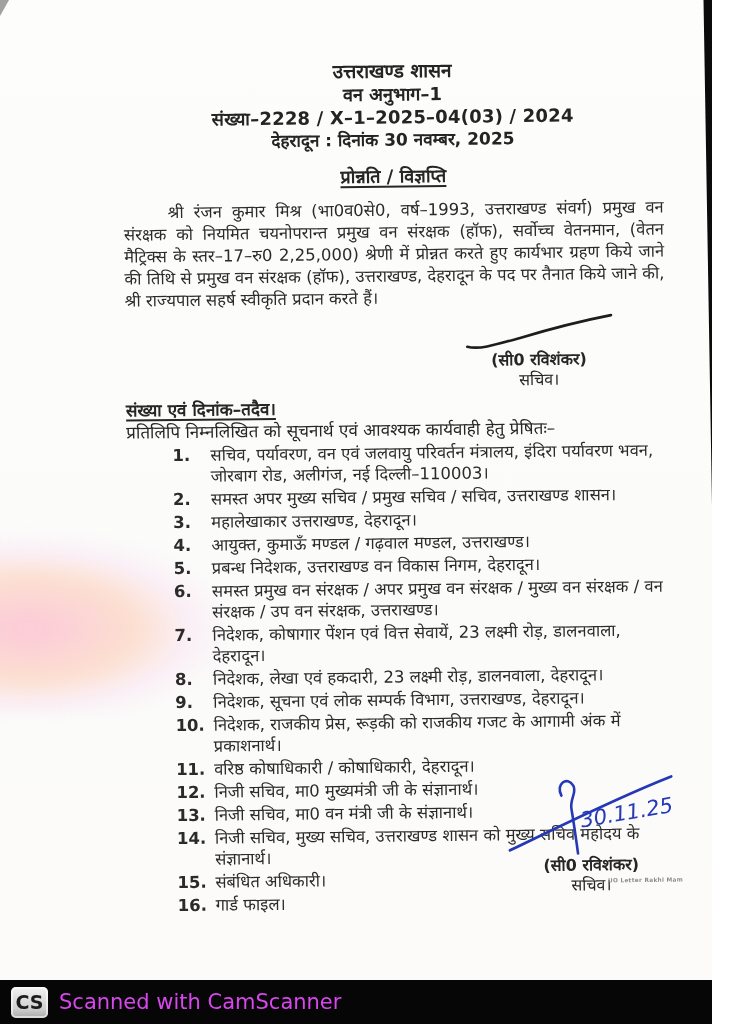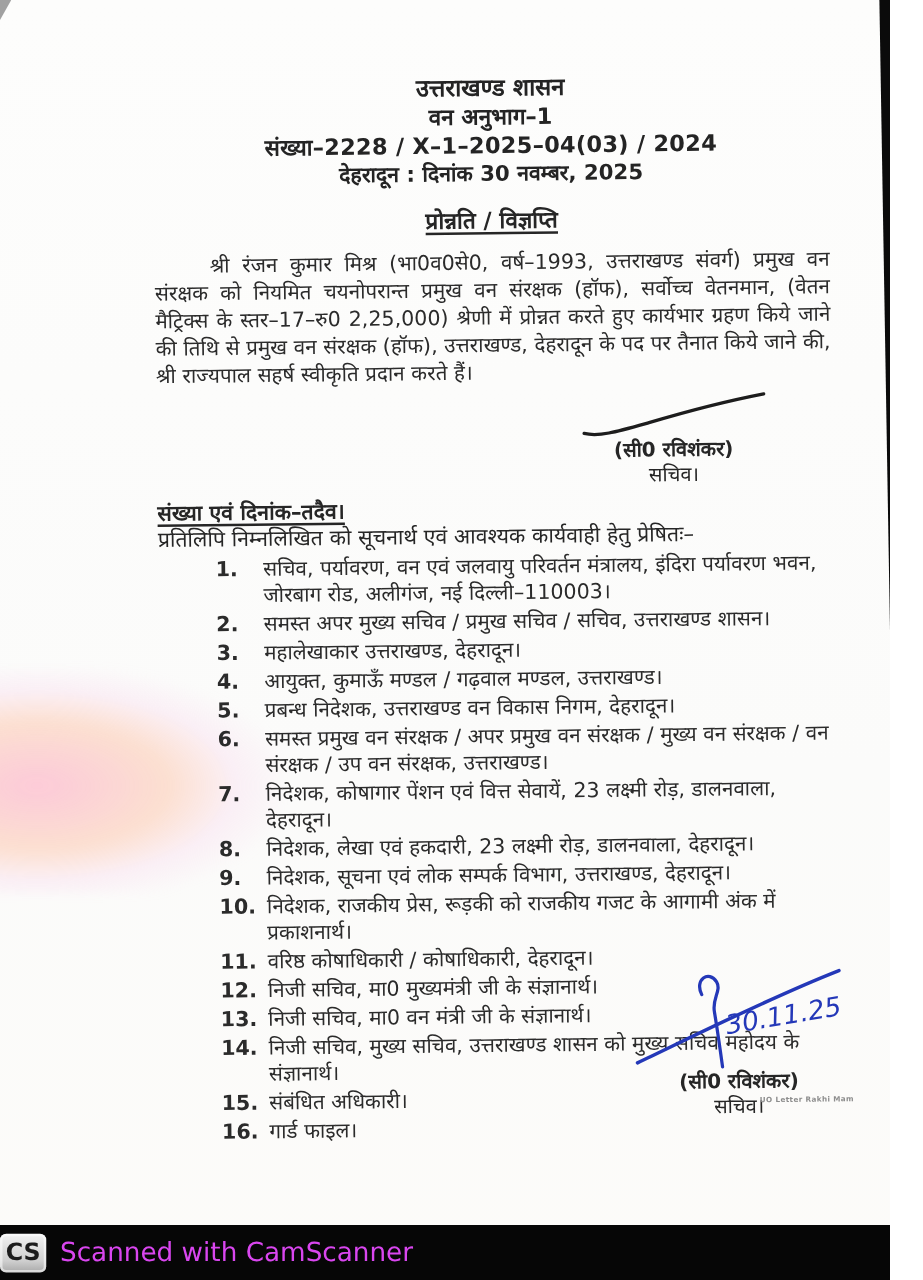--- a/index.html
+++ b/index.html
@@ -88,21 +88,21 @@
 
   .micro-note{
     position:absolute; right:34px; top:880px;
     font-size:10px; color:#8d8d8d; transform:scale(.58); transform-origin:right top;
     letter-spacing:.5px; font-weight:600;
   }
 
   
   .footer{
     position:absolute; left:0; bottom:0; width:738px; height:44px;
-    background:#060606; display:flex; align-items:center; gap:11px;
+    background:#060606; display:flex; align-items:center; padding-left:11px; gap:11px;
   }
   .cs-badge{
     width:37px; height:31px; border-radius:5px;
     background:linear-gradient(180deg,#f2f2f2 0%,#cfcfcf 70%,#a9a9a9 100%);
     color:#1c1c1c; font-weight:700; font-size:19px;
     display:flex; align-items:center; justify-content:center;
     box-shadow:inset 0 0 0 2px rgba(255,255,255,.55);
   }
   .footer-label{ color:#d946ef; font-size:21px; font-weight:400; }
 </style>

